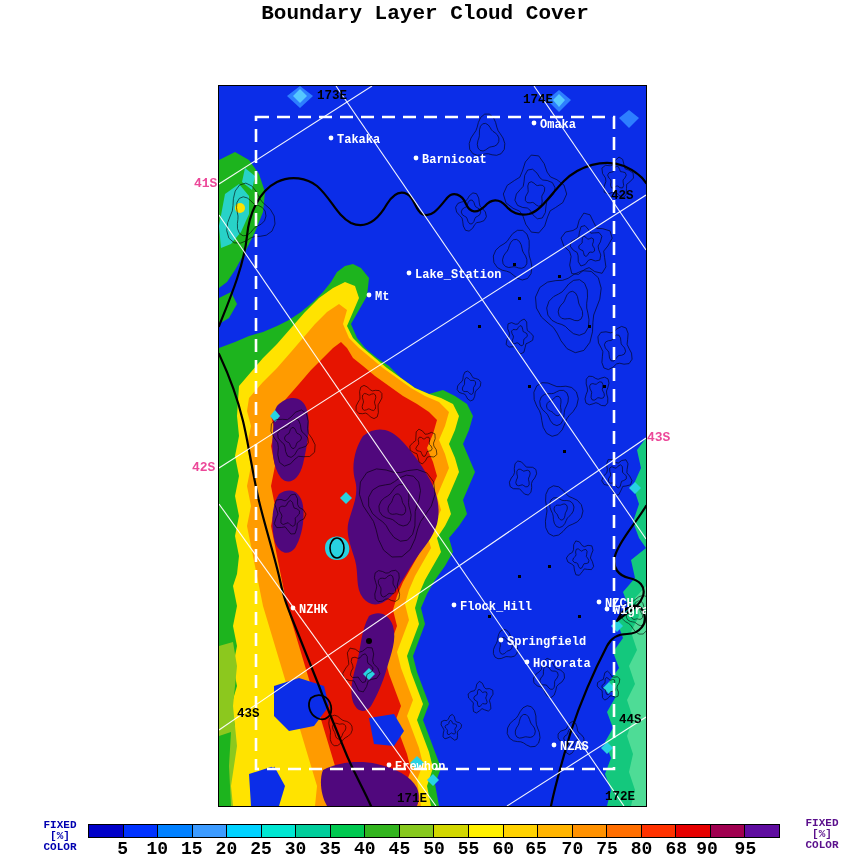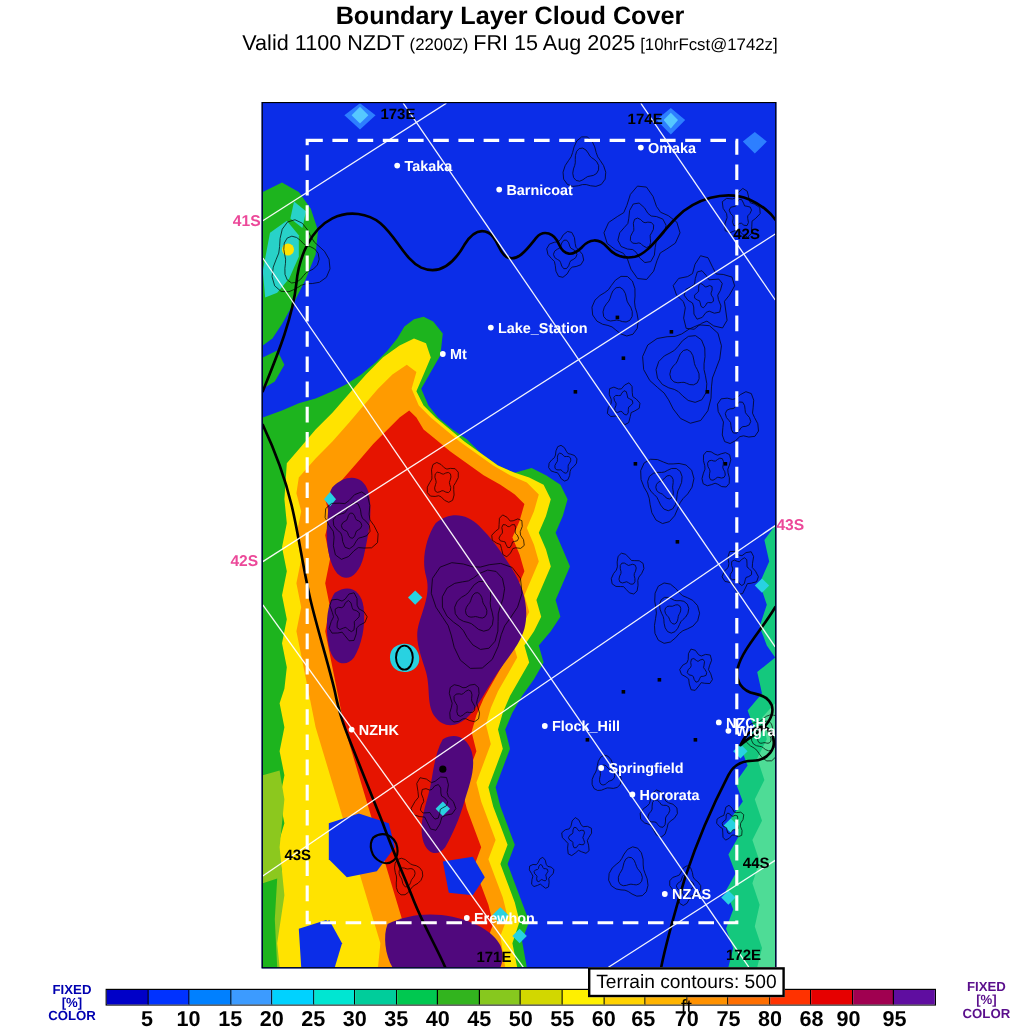--- a/index.html
+++ b/index.html
@@ -1,17 +1,17 @@
 <!DOCTYPE html>
 <html><head>
 <meta charset="utf-8">
 <style>
   html,body{margin:0;padding:0;background:#fff;}
   .page{position:relative;width:850px;height:860px;background:#fff;overflow:hidden;
-        font-family:Liberation Sans, sans-serif;}
+        font-family:Liberation Mono, monospace;}
   
   .hdr{position:absolute;left:0;right:0;text-align:center;color:#000;}
   .hdr.title{top:2px;font-size:21px;font-weight:bold;}
   .hdr.l2{top:26px;font-size:18px;}
   .hdr.l2 .small{font-size:14px;}
   .hdr.l2 span{margin:0 2px;}
   .hdr.l3{top:48px;font-size:13px;font-weight:bold;}
   
   .map{position:absolute;left:218px;top:85px;width:427px;height:720px;border:1px solid #000;
        overflow:hidden;background:#0b2de8;}
@@ -30,23 +30,20 @@
   .sideLabel{position:absolute;width:56px;text-align:center;font-size:11px;font-weight:bold;line-height:11px;}
   .sideLabel.left{left:32px;top:820px;color:#0000b0;}
   .sideLabel.right{left:794px;top:818px;color:#5a0f8c;}
 </style>
 </head>
 <body>
 
 <div class="page">
 
   <div class="hdr title">Boundary Layer Cloud Cover</div>
-  <div class="hdr l2">
-    <span>Valid 1100 NZDT</span><span class="small">(2200Z)</span><span>FRI 15 Aug 2025</span><span class="small">[10hrFcst@1742z]</span>
-  </div>
 
   <div class="map">
     <svg id="mapsvg" width="427" height="720" viewBox="0 0 427 720">
 
       <rect x="0" y="0" width="427" height="720" fill="#0b2de8"></rect>
 
       <g>
 
         <polygon points="81,0 94,10 81,22 68,10" fill="#2d7fff"></polygon>
         <polygon points="81,3 88,10 81,17 74,10" fill="#55c8ff"></polygon>
@@ -253,21 +250,20 @@
         </g>
     </svg>
   </div>
 
   <div id="outLabels">
       <div class="gl-out" style="left: 194px; top: 176px;">41S</div>
       <div class="gl-out" style="left: 192px; top: 460px;">42S</div>
       <div class="gl-out" style="left: 647px; top: 430px;">43S</div>
     </div>
 
-  <div class="note">Terrain contours: 500 ft</div>
 
   <div class="sideLabel left">
     <div>FIXED</div>
     <div>[%]</div>
     <div>COLOR</div>
   </div>
   <div class="cbar-wrap">
     <div class="cbar" id="cbar">
         <div class="cell" style="background: rgb(0, 0, 200);"></div>
         <div class="cell" style="background: rgb(0, 50, 255);"></div>

